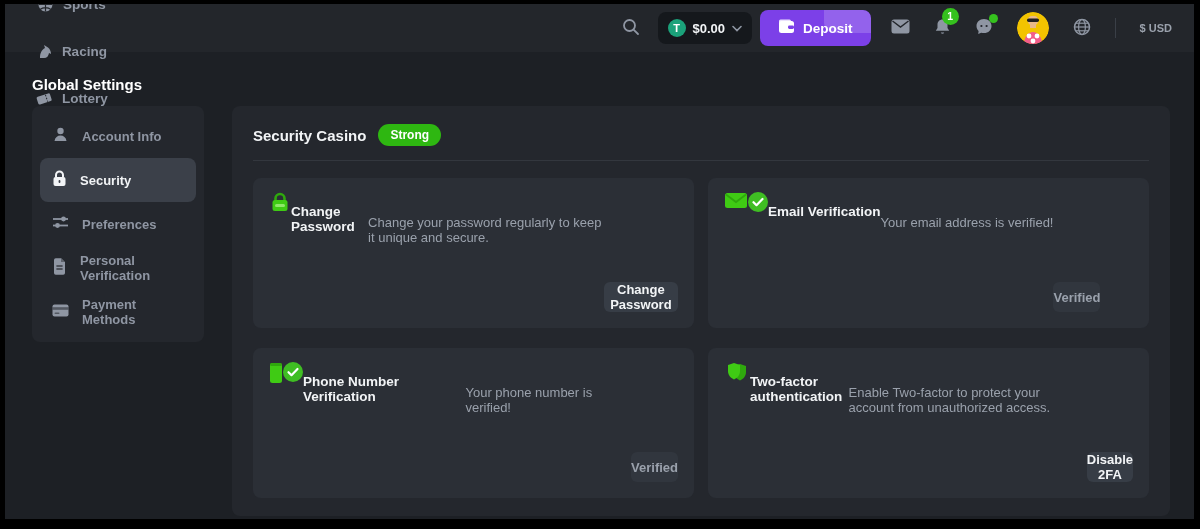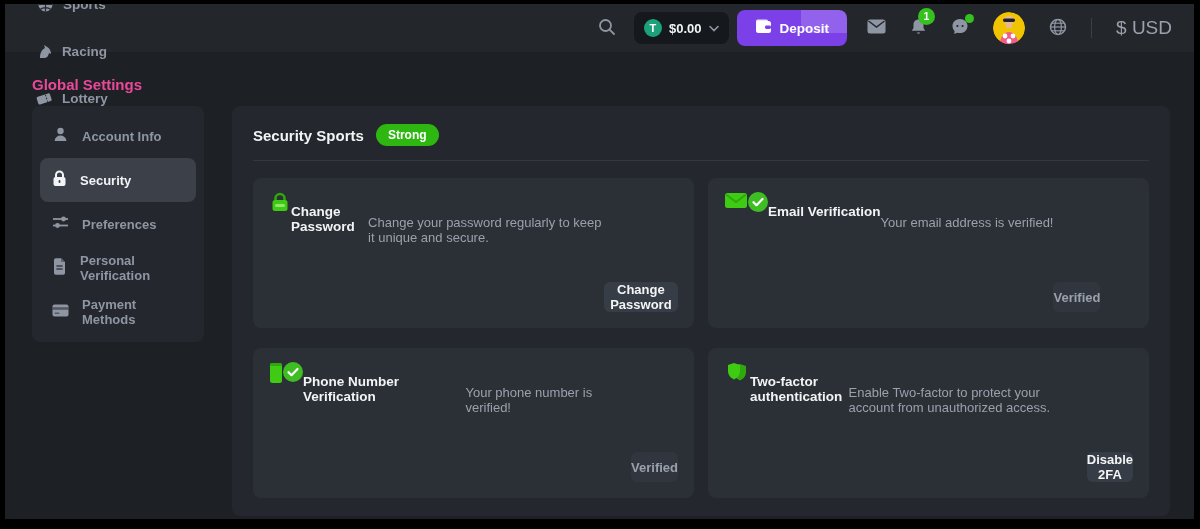--- a/index.html
+++ b/index.html
@@ -21,25 +21,25 @@
   .balance-amt { color:#f2f4f6; font-size:13px; font-weight:700; }
   .chev { color:#8f96a3; font-size:10px; }
   .deposit-btn { position:relative; overflow:hidden; display:flex; align-items:center; gap:8px; background:#7c40e8; border:none; border-radius:8px; color:#fff; font-size:13.5px; font-weight:700; padding:0 18px; height:36px; cursor:pointer; margin-right:20px; font-family:inherit; }
   .deposit-btn::after { content:""; position:absolute; right:0; top:0; width:42%; height:64%; background:rgba(255,255,255,.18); border-radius:0 8px 0 10px; pointer-events:none; }
   .nav-right { display:flex; align-items:center; gap:24px; }
   .badge-wrap { position:relative; }
   .count-badge { position:absolute; top:-10px; right:-8px; min-width:17px; height:17px; background:#35c11e; border-radius:9px; color:#fff; font-size:10.5px; font-weight:700; display:flex; align-items:center; justify-content:center; padding:0 4px; }
   .online-dot { position:absolute; top:-4px; right:-5px; width:9px; height:9px; border-radius:50%; background:#35c11e; }
   .avatar { width:32px; height:32px; border-radius:50%; overflow:hidden; cursor:pointer; }
   .v-div { width:1px; height:20px; background:#3a3f47; }
-  .currency { display:flex; align-items:center; gap:6px; color:#9aa1ac; font-size:19px; font-weight:400; cursor:pointer; }
+  .currency { display:flex; align-items:center; gap:6px; color:#9aa1ac; font-size:11px; font-weight:700; cursor:pointer; }
 
   
   .content { padding:24px 24px 0 27px; }
-  .page-heading { color:#ec4899; font-size:15px; font-weight:700; margin-bottom:13px; }
+  .page-heading { color:#ffffff; font-size:15px; font-weight:700; margin-bottom:13px; }
   .layout { display:flex; align-items:flex-start; gap:28px; }
 
   
   .sidebar { width:172px; background:#24272d; border-radius:8px; padding:8px; flex-shrink:0; }
   .side-item { display:flex; align-items:center; gap:13px; height:44px; padding:0 12px; border-radius:8px; color:#8f96a3; font-size:13px; font-weight:600; cursor:pointer; }
   .side-item svg { flex-shrink:0; }
   .side-item.active { background:#3b4049; color:#f2f4f6; font-weight:700; }
 
   
   .panel { flex:1; background:#24272d; border-radius:8px; padding:18px 21px 20px 21px; height:410px; }
@@ -249,21 +249,21 @@
                   <rect x="0.5" y="3.2" width="16" height="2.6" fill="#23262b" opacity=".55"></rect>
                   <rect x="2.5" y="8.5" width="5" height="1.6" rx=".8" fill="#23262b" opacity=".55"></rect>
                 </svg>
           </span>
           <span>Payment Methods</span>
         </div>
       </aside>
 
       <main class="panel">
         <div class="panel-head">
-          <span class="panel-title">Security Sports</span>
+          <span class="panel-title">Security Casino</span>
           <span class="strength-badge">Strong</span>
         </div>
         <hr class="panel-divider">
 
         <div class="cards">
 
           <section class="card">
             <div class="card-top">
               <span>
                 <svg width="22" height="21" viewBox="0 0 22 21">

